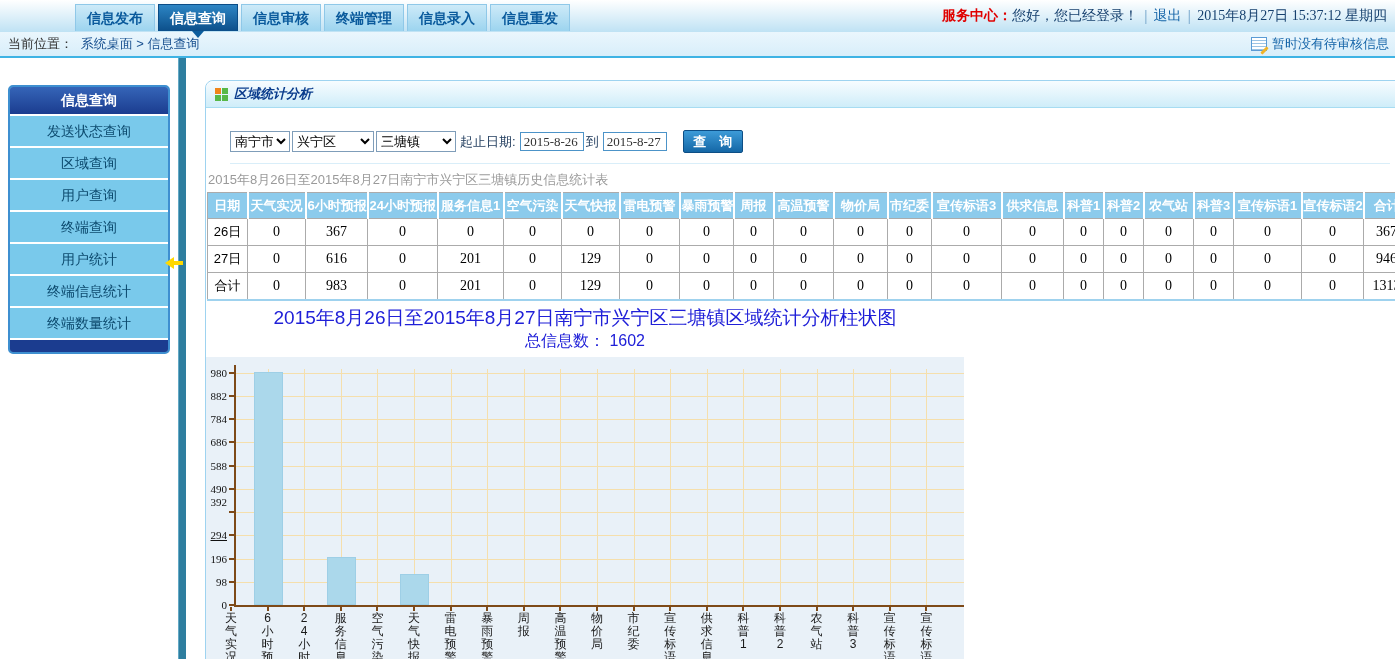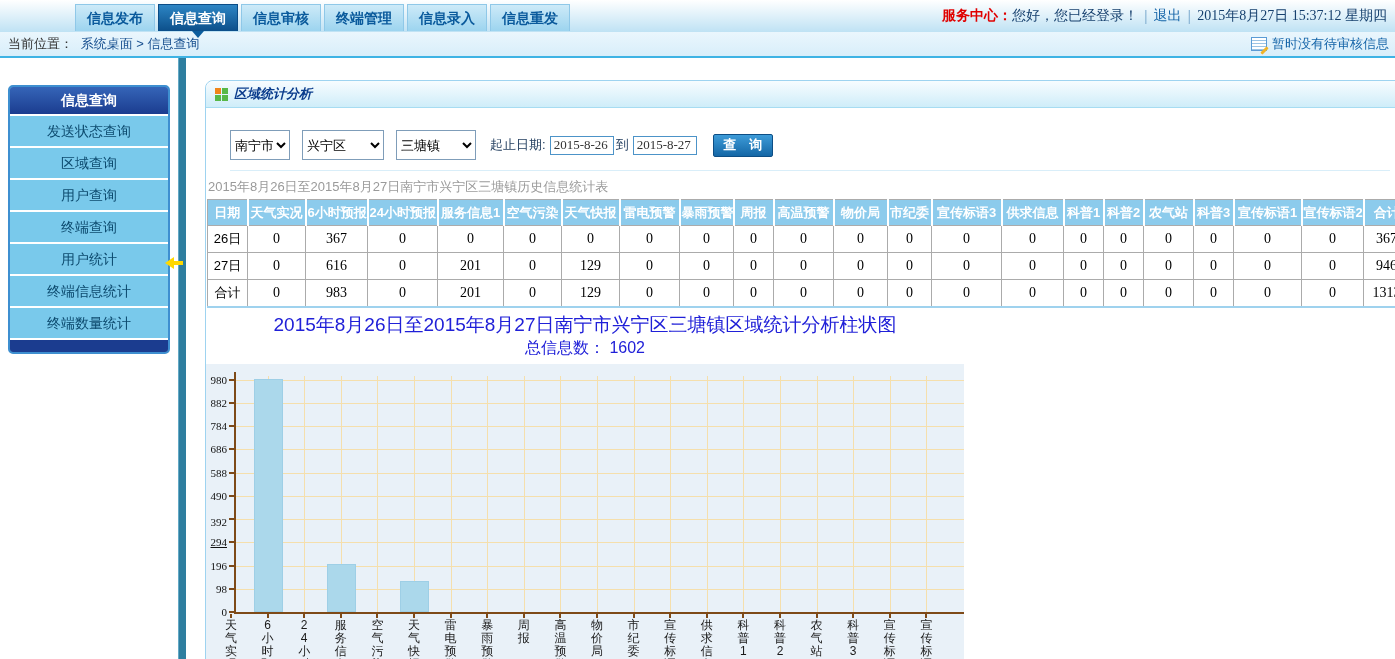--- a/index.html
+++ b/index.html
@@ -64,22 +64,22 @@
        border-bottom:1px solid #a7dcf2;border-top-left-radius:8px;display:flex;align-items:center;}
   .grid-icon{display:inline-grid;grid-template-columns:6px 6px;grid-auto-rows:6px;gap:1px;
        margin:0 6px 0 9px;}
   .grid-icon i{display:block;background:#57b847;}
   .grid-icon i:first-child{background:#f08519;}
   .panel-title{font-size:13px;font-weight:bold;color:#0a3c8c;font-style:italic;}
 
   .panel-body{position:relative;}
   .filter-row{display:flex;align-items:center;margin:0 0 0 24px;padding:22px 0 10px 0;
        border-bottom:1px solid #d9eef9;width:1160px;}
-  .filter-row select{height:30px;font-size:13px;border:1px solid #7f9db9;background:#fff;
-       margin-right:12px;}
+  .filter-row select{height:21px;font-size:13px;border:1px solid #7f9db9;background:#fff;
+       margin-right:2px;}
   .sel-city{width:60px;} .sel-district{width:82px;} .sel-town{width:80px;}
   .flbl{font-size:13px;color:#254061;margin:0 4px 0 2px;white-space:nowrap;}
   .date-input{width:56px;height:15px;border:1px solid #4c93c8;font-size:13px;padding:1px 3px;
        color:#333;font-family:"Liberation Serif","DejaVu Serif",serif;}
   .query-btn{margin-left:16px;width:60px;height:23px;background:linear-gradient(#3d9bd8,#1467a6);
        border:1px solid #0d4e85;color:#fff;font-size:13px;font-weight:bold;border-radius:2px;cursor:pointer;}
 
   .table-title{margin:7px 0 3px 2px;font-size:13px;color:#9a9a9a;}
 
   table.stats{border-collapse:collapse;table-layout:fixed;margin-left:1px;
@@ -329,21 +329,21 @@
               <div class="tick" style="left: 23px; top: 223.77px; width: 5px; height: 2px;"></div>
               <div class="ylab" style="left: 0px; top: 218.77px;">98</div>
               <div class="gl" style="left: 30px; top: 201.54px; width: 728px; height: 1px;"></div>
               <div class="tick" style="left: 23px; top: 200.54px; width: 5px; height: 2px;"></div>
               <div class="ylab" style="left: 0px; top: 195.54px;">196</div>
               <div class="gl" style="left: 30px; top: 178.31px; width: 728px; height: 1px;"></div>
               <div class="tick" style="left: 23px; top: 177.31px; width: 5px; height: 2px;"></div>
               <div class="ylab" style="left: 0px; top: 172.31px; text-decoration: underline;">294</div>
               <div class="gl" style="left: 30px; top: 155.08px; width: 728px; height: 1px;"></div>
               <div class="tick" style="left: 23px; top: 154.08px; width: 5px; height: 2px;"></div>
-              <div class="ylab" style="left: 0px; top: 152px;">392</div>
+              <div class="ylab" style="left: 0px; top: 139px;">392</div>
               <div class="gl" style="left: 30px; top: 131.85px; width: 728px; height: 1px;"></div>
               <div class="tick" style="left: 23px; top: 130.85px; width: 5px; height: 2px;"></div>
               <div class="ylab" style="left: 0px; top: 125.85px;">490</div>
               <div class="gl" style="left: 30px; top: 108.62px; width: 728px; height: 1px;"></div>
               <div class="tick" style="left: 23px; top: 107.62px; width: 5px; height: 2px;"></div>
               <div class="ylab" style="left: 0px; top: 102.62px;">588</div>
               <div class="gl" style="left: 30px; top: 85.39px; width: 728px; height: 1px;"></div>
               <div class="tick" style="left: 23px; top: 84.39px; width: 5px; height: 2px;"></div>
               <div class="ylab" style="left: 0px; top: 79.39px;">686</div>
               <div class="gl" style="left: 30px; top: 62.16px; width: 728px; height: 1px;"></div>

